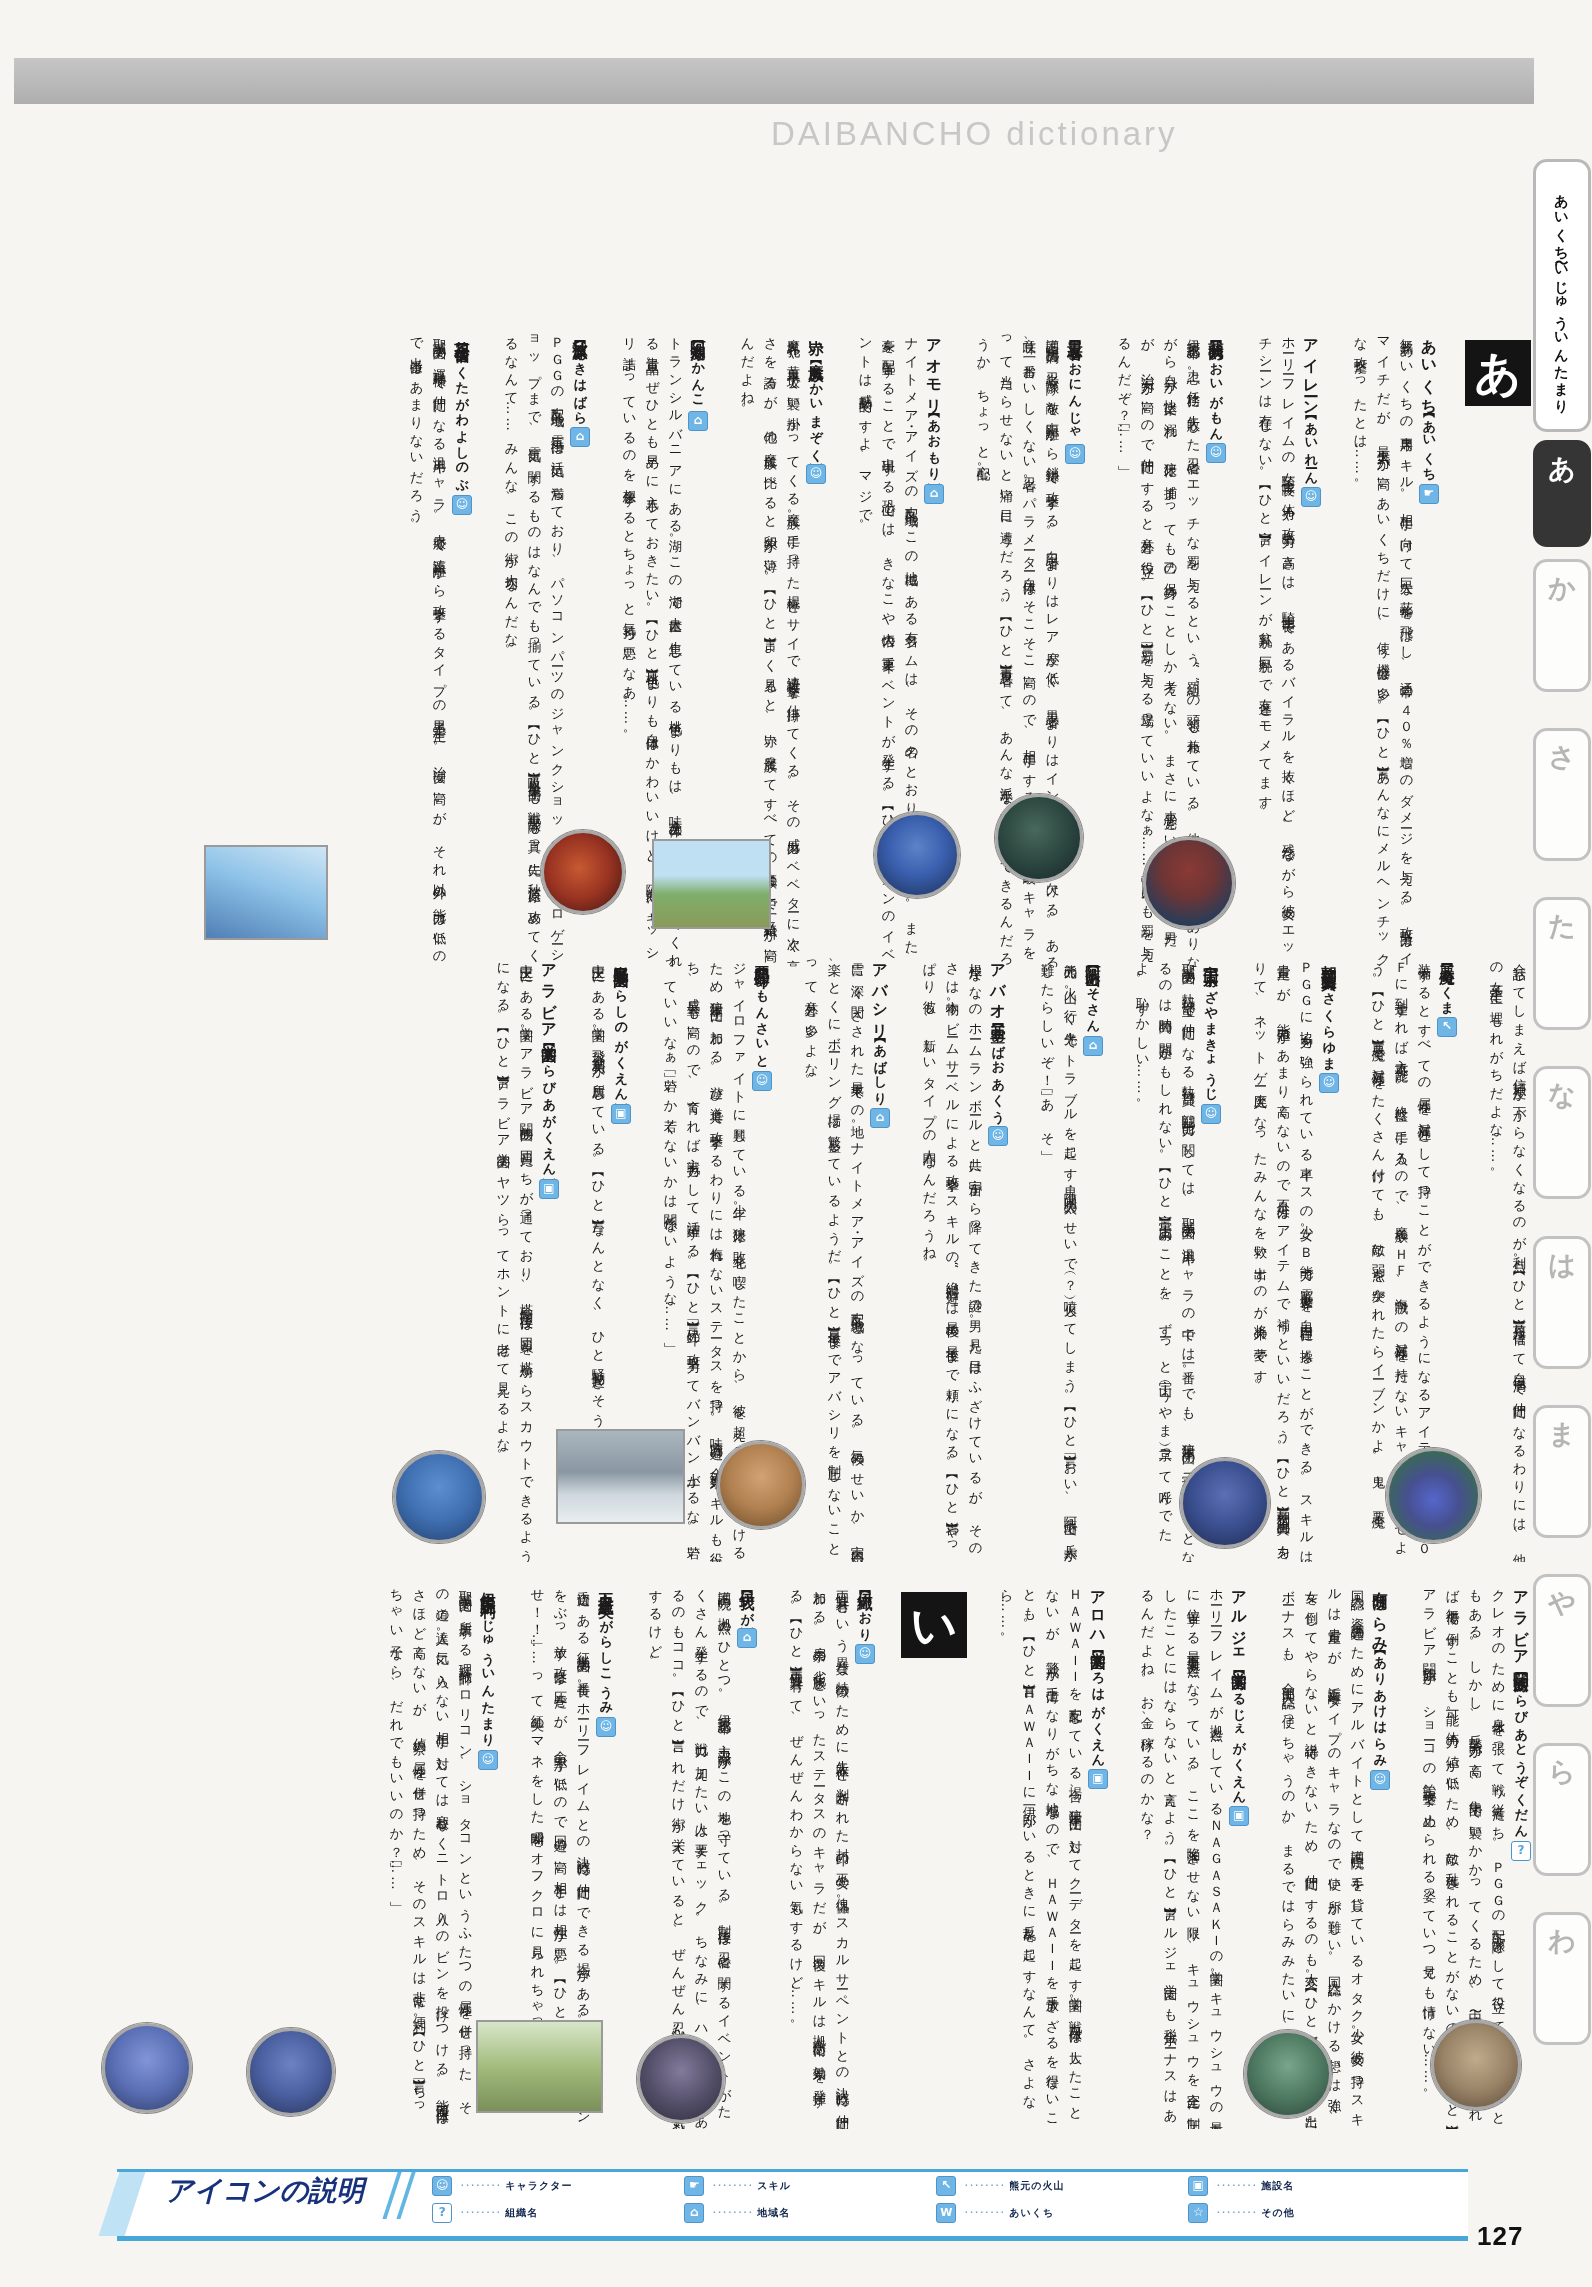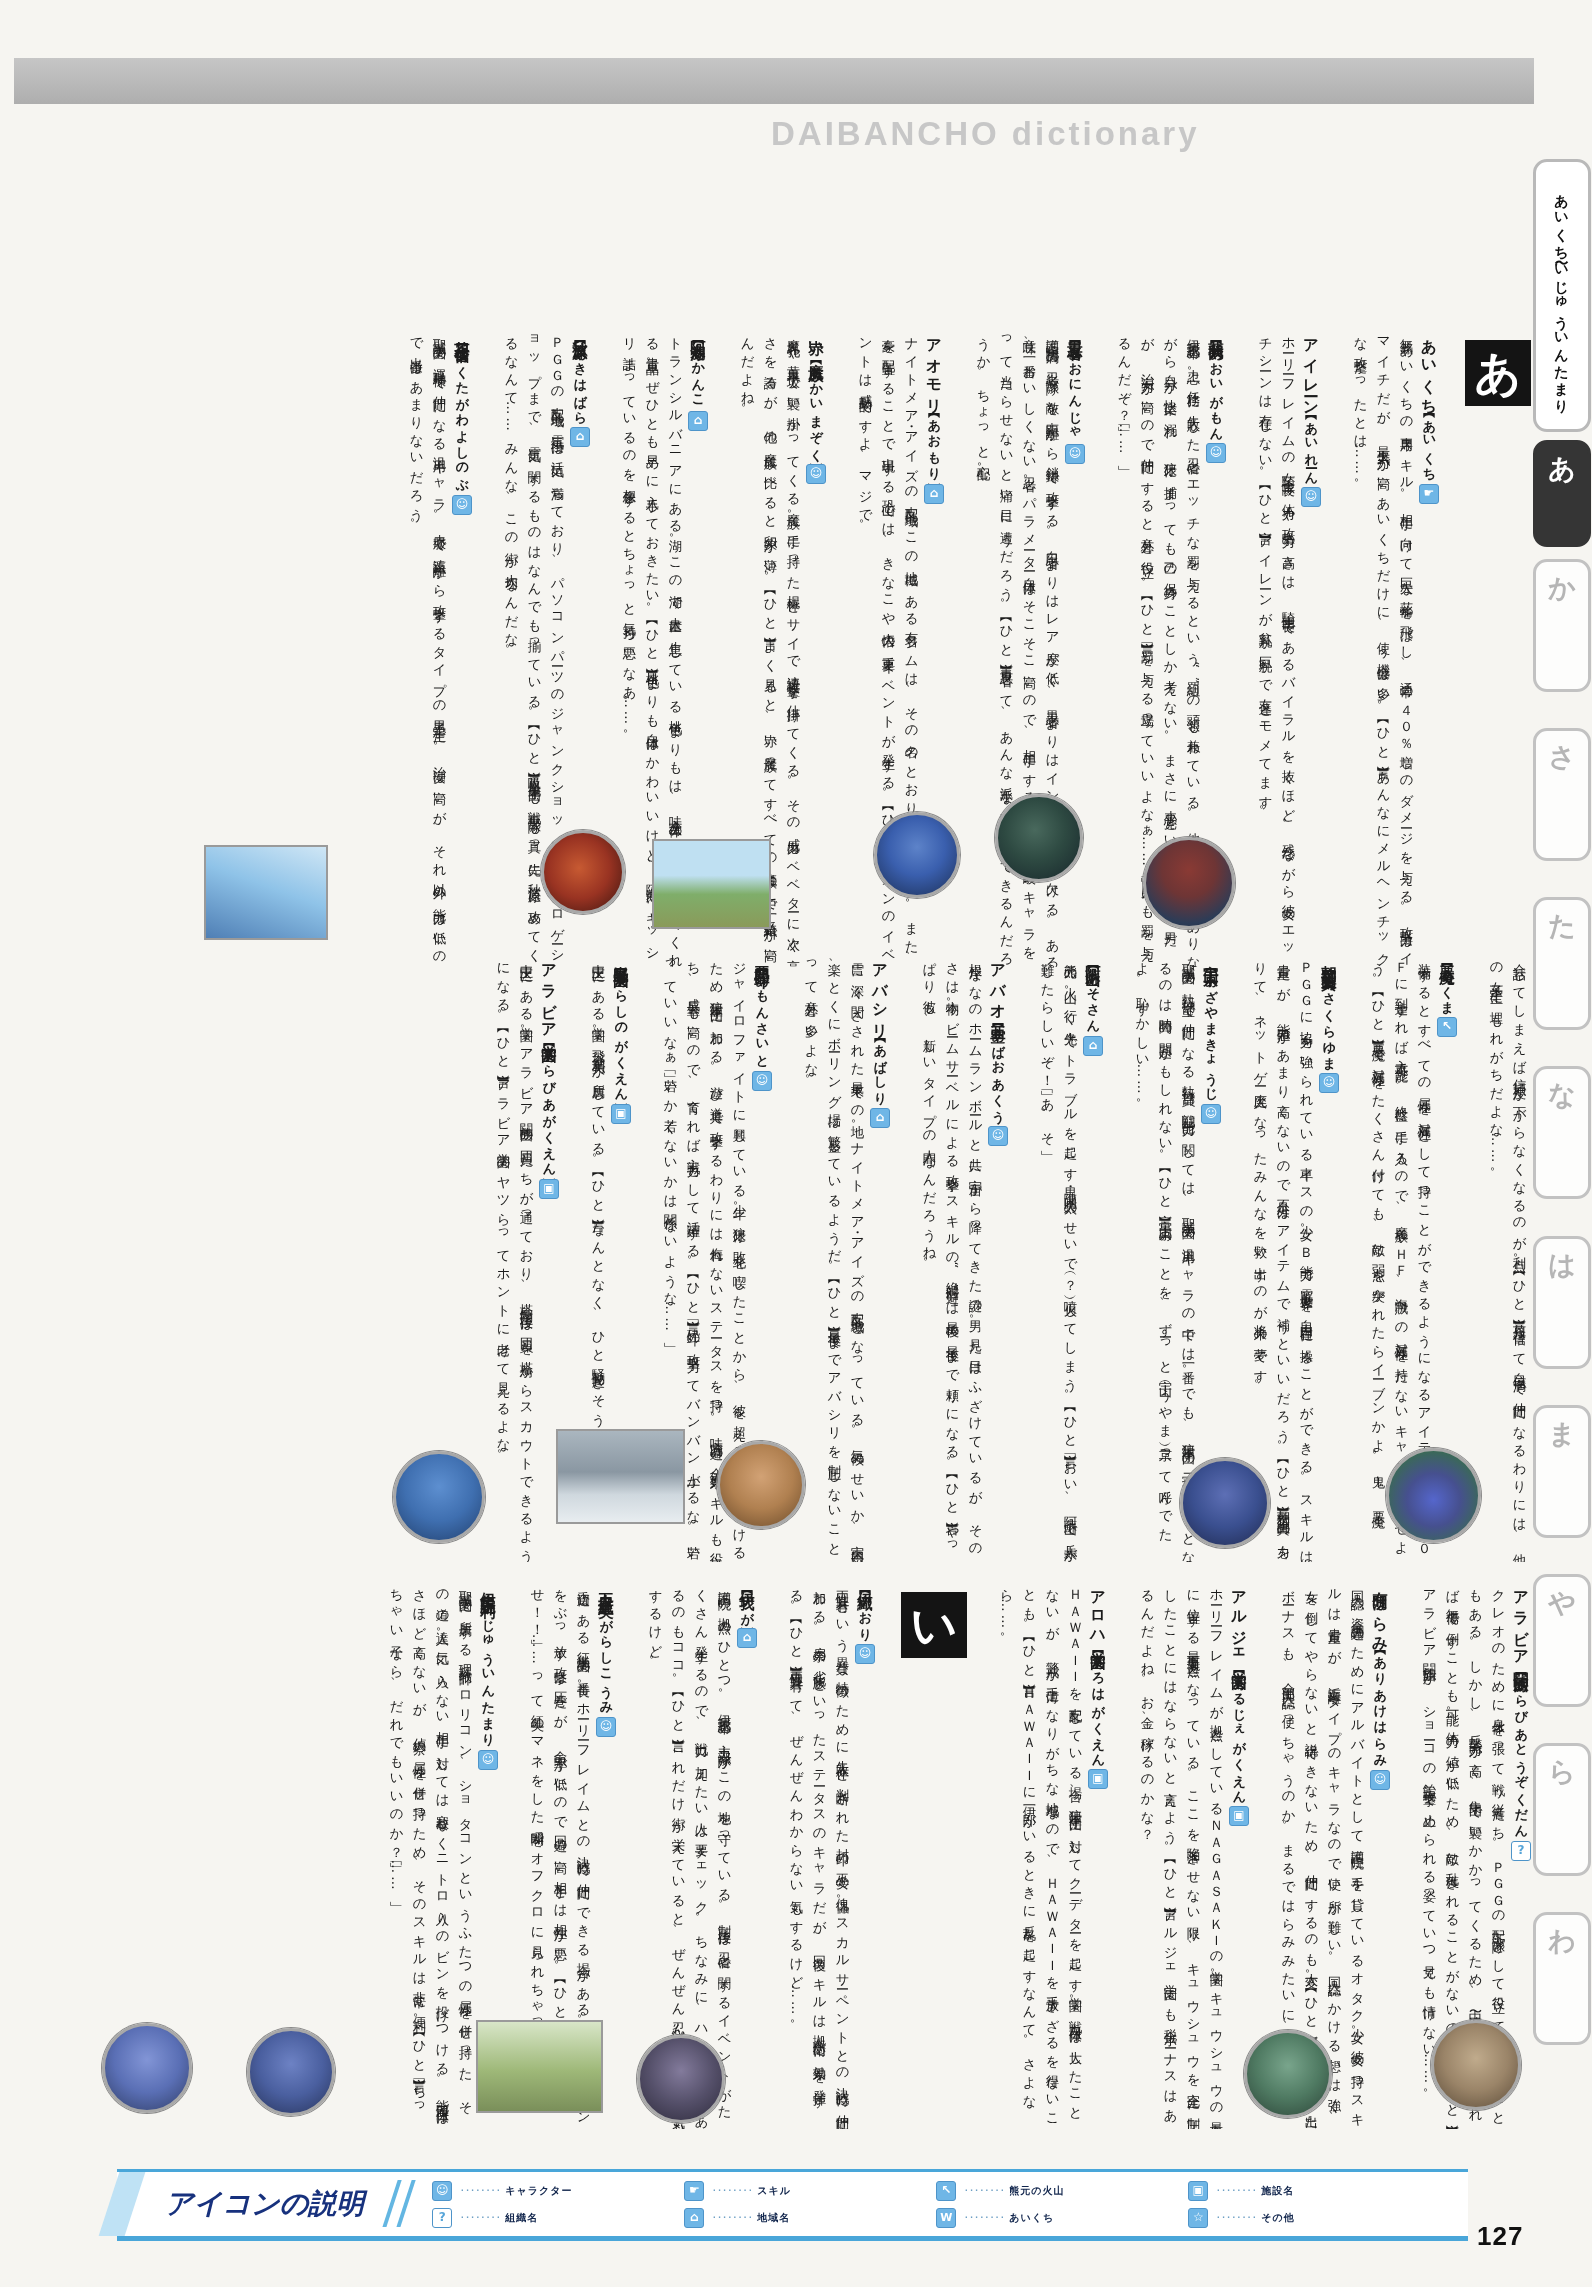--- a/index.html
+++ b/index.html
@@ -7,21 +7,21 @@
     width:1592px;height:2288px;position:relative;
     background:#f6f5f1;overflow:hidden;
     font-family:"DejaVu Serif","Liberation Serif",serif;
     color:#1c1c1c;
   }
   
   .top-band{position:absolute;left:14px;top:58px;width:1520px;height:46px;
     background:linear-gradient(180deg,#c6c6c6,#aeaeae);}
   .dict-title{position:absolute;left:771px;top:115px;
     font-family:"Liberation Sans","DejaVu Sans",sans-serif;
-    font-size:33px;color:#c7c7c7;letter-spacing:3px;font-weight:bold;text-align:center;}
+    font-size:33px;color:#c7c7c7;letter-spacing:3px;font-weight:normal;text-align:center;}
   
   .side{position:absolute;left:1533px;top:159px;width:57px;}
   .range-tab{position:absolute;left:0;top:0;width:52px;height:267px;
     border:3px solid #b9b9b9;border-radius:14px;background:#fff;
     writing-mode:vertical-rl;text-orientation:mixed;
     font-family:"DejaVu Sans","Liberation Sans",sans-serif;
     font-weight:bold;font-size:14px;letter-spacing:1px;
     display:flex;align-items:center;justify-content:center;color:#111;}
   .side-tab{position:absolute;left:0;width:52px;height:127px;
     border:3px solid #c2c2c2;border-radius:14px;background:#fdfdfc;
@@ -61,21 +61,21 @@
   .icon[data-icon="organization"]{background:#fff;color:#55a4d8;}
   .icon[data-icon="organization"]::before{content:"?";}
   
   .img{position:absolute;box-sizing:border-box;}
   .portrait{border-radius:50%;border:3px solid #a8a8a8;
     box-shadow:0 0 0 1px #8a8a8a;}
   .landscape{border:2px solid #9a9a9a;}
   
   .legend{position:absolute;left:117px;top:2169px;width:1351px;height:64px;
     background:#fff;border-top:3px solid #49a6d9;border-bottom:5px solid #49a6d9;
-    display:flex;align-items:center;
+    display:flex;
     font-family:"DejaVu Sans","Liberation Sans",sans-serif;}
   .lg-edge{width:26px;height:100%;background:#bfe2f5;transform:skewX(-18deg);margin-left:-8px;}
   .lg-title{font-size:28px;font-weight:bold;font-style:italic;color:#17317d;
     padding:0 26px 0 30px;white-space:nowrap;}
   .lg-sep{width:10px;height:74%;border-left:4px solid #63b6e2;border-right:4px solid #63b6e2;
     transform:skewX(-18deg);margin-right:24px;}
   .lg-grid{display:grid;grid-template-columns:repeat(4,252px);grid-auto-rows:27px;
     align-items:center;}
   .lg-item{display:flex;align-items:center;}
   .lg-item .icon{margin:0 4px 0 0;}

